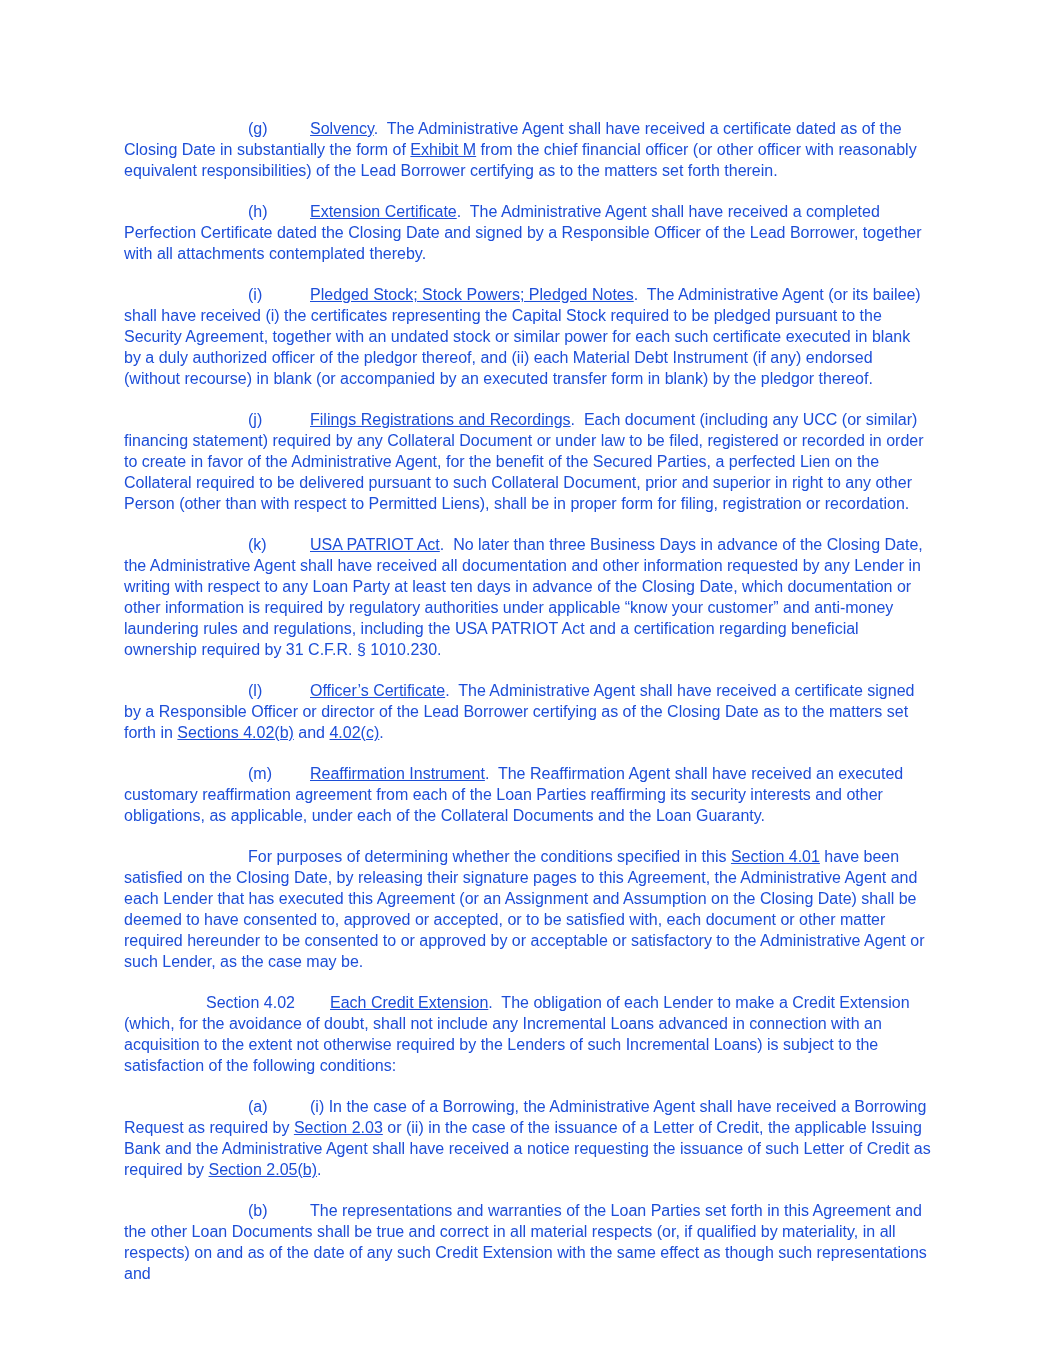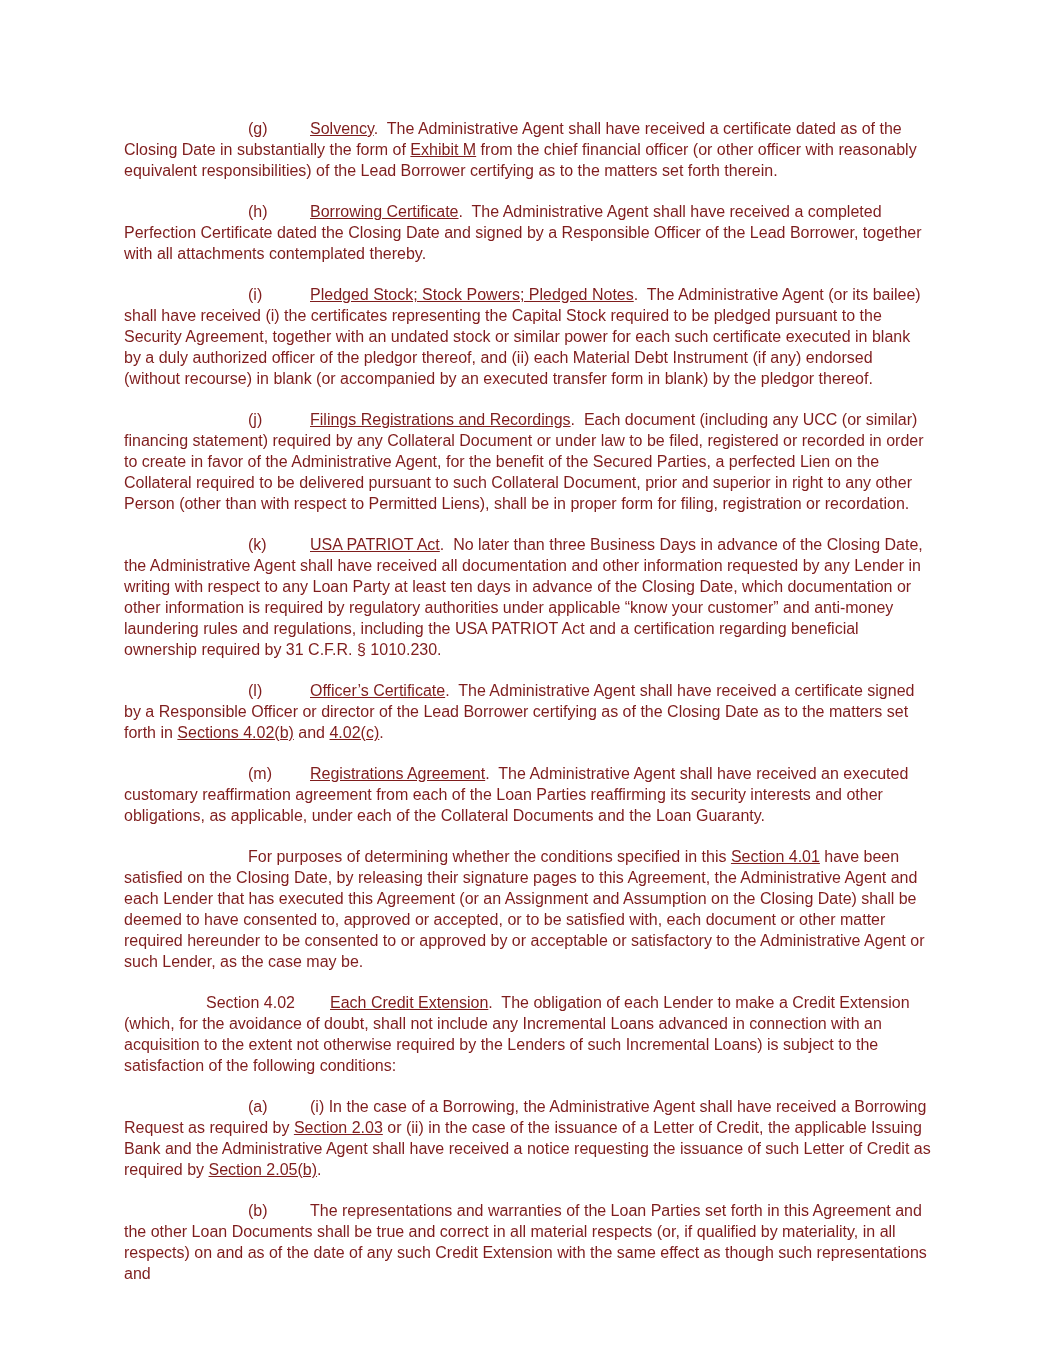--- a/index.html
+++ b/index.html
@@ -6,21 +6,21 @@
     margin: 0;
     padding: 0;
     background: #ffffff;
   }
   .page {
     width: 1055px;
     height: 1365px;
     box-sizing: border-box;
     padding: 118px 124px 0 124px;
     background: #ffffff;
-    color: #7f1d1d;
+    color: #1d4ed8;
     font-family: "Liberation Sans", "DejaVu Sans", sans-serif;
     font-size: 16px;
     line-height: 21px;
     overflow: hidden;
   }
   .para {
     margin: 0 0 20px 0;
     white-space: pre-wrap;
     text-align: left;
   }
@@ -37,24 +37,24 @@
   .sub .label     { width: 62px; }
   .section .label { width: 124px; margin-left: 20px; }
   .u { text-decoration: underline; }
 </style>
 </head>
 <body>
 
 <div class="page">
   <div>
       <p class="para sub"><span class="label">(g)</span><span class="seg u">Solvency</span><span class="seg">.  The Administrative Agent shall have received a certificate dated as of the Closing Date in substantially the form of </span><span class="seg u">Exhibit M</span><span class="seg"> from the chief financial officer (or other officer with reasonably equivalent responsibilities) of the Lead Borrower certifying as to the matters set forth therein.</span></p>
-      <p class="para sub"><span class="label">(h)</span><span class="seg u">Borrowing Certificate</span><span class="seg">.  The Administrative Agent shall have received a completed Perfection Certificate dated the Closing Date and signed by a Responsible Officer of the Lead Borrower, together with all attachments contemplated thereby.</span></p>
+      <p class="para sub"><span class="label">(h)</span><span class="seg u">Extension Certificate</span><span class="seg">.  The Administrative Agent shall have received a completed Perfection Certificate dated the Closing Date and signed by a Responsible Officer of the Lead Borrower, together with all attachments contemplated thereby.</span></p>
       <p class="para sub"><span class="label">(i)</span><span class="seg u">Pledged Stock; Stock Powers; Pledged Notes</span><span class="seg">.  The Administrative Agent (or its bailee) shall have received (i) the certificates representing the Capital Stock required to be pledged pursuant to the Security Agreement, together with an undated stock or similar power for each such certificate executed in blank by a duly authorized officer of the pledgor thereof, and (ii) each Material Debt Instrument (if any) endorsed (without recourse) in blank (or accompanied by an executed transfer form in blank) by the pledgor thereof.</span></p>
       <p class="para sub"><span class="label">(j)</span><span class="seg u">Filings Registrations and Recordings</span><span class="seg">.  Each document (including any UCC (or similar) financing statement) required by any Collateral Document or under law to be filed, registered or recorded in order to create in favor of the Administrative Agent, for the benefit of the Secured Parties, a perfected Lien on the Collateral required to be delivered pursuant to such Collateral Document, prior and superior in right to any other Person (other than with respect to Permitted Liens), shall be in proper form for filing, registration or recordation.</span></p>
       <p class="para sub"><span class="label">(k)</span><span class="seg u">USA PATRIOT Act</span><span class="seg">.  No later than three Business Days in advance of the Closing Date, the Administrative Agent shall have received all documentation and other information requested by any Lender in writing with respect to any Loan Party at least ten days in advance of the Closing Date, which documentation or other information is required by regulatory authorities under applicable “know your customer” and anti-money laundering rules and regulations, including the USA PATRIOT Act and a certification regarding beneficial ownership required by 31 C.F.R. § 1010.230.</span></p>
       <p class="para sub"><span class="label">(l)</span><span class="seg u">Officer’s Certificate</span><span class="seg">.  The Administrative Agent shall have received a certificate signed by a Responsible Officer or director of the Lead Borrower certifying as of the Closing Date as to the matters set forth in </span><span class="seg u">Sections 4.02(b)</span><span class="seg"> and </span><span class="seg u">4.02(c)</span><span class="seg">.</span></p>
-      <p class="para sub"><span class="label">(m)</span><span class="seg u">Registrations Agreement</span><span class="seg">.  The Administrative Agent shall have received an executed customary reaffirmation agreement from each of the Loan Parties reaffirming its security interests and other obligations, as applicable, under each of the Collateral Documents and the Loan Guaranty.</span></p>
+      <p class="para sub"><span class="label">(m)</span><span class="seg u">Reaffirmation Instrument</span><span class="seg">.  The Reaffirmation Agent shall have received an executed customary reaffirmation agreement from each of the Loan Parties reaffirming its security interests and other obligations, as applicable, under each of the Collateral Documents and the Loan Guaranty.</span></p>
       <p class="para plain"><span class="seg">For purposes of determining whether the conditions specified in this </span><span class="seg u">Section 4.01</span><span class="seg"> have been satisfied on the Closing Date, by releasing their signature pages to this Agreement, the Administrative Agent and each Lender that has executed this Agreement (or an Assignment and Assumption on the Closing Date) shall be deemed to have consented to, approved or accepted, or to be satisfied with, each document or other matter required hereunder to be consented to or approved by or acceptable or satisfactory to the Administrative Agent or such Lender, as the case may be.</span></p>
       <p class="para section"><span class="label">Section 4.02</span><span class="seg u">Each Credit Extension</span><span class="seg">.  The obligation of each Lender to make a Credit Extension (which, for the avoidance of doubt, shall not include any Incremental Loans advanced in connection with an acquisition to the extent not otherwise required by the Lenders of such Incremental Loans) is subject to the satisfaction of the following conditions:</span></p>
       <p class="para sub"><span class="label">(a)</span><span class="seg">(i) In the case of a Borrowing, the Administrative Agent shall have received a Borrowing Request as required by </span><span class="seg u">Section 2.03</span><span class="seg"> or (ii) in the case of the issuance of a Letter of Credit, the applicable Issuing Bank and the Administrative Agent shall have received a notice requesting the issuance of such Letter of Credit as required by </span><span class="seg u">Section 2.05(b)</span><span class="seg">.</span></p>
       <p class="para sub"><span class="label">(b)</span><span class="seg">The representations and warranties of the Loan Parties set forth in this Agreement and the other Loan Documents shall be true and correct in all material respects (or, if qualified by materiality, in all respects) on and as of the date of any such Credit Extension with the same effect as though such representations and</span></p>
     </div>
 </div>
 
 </body></html>

